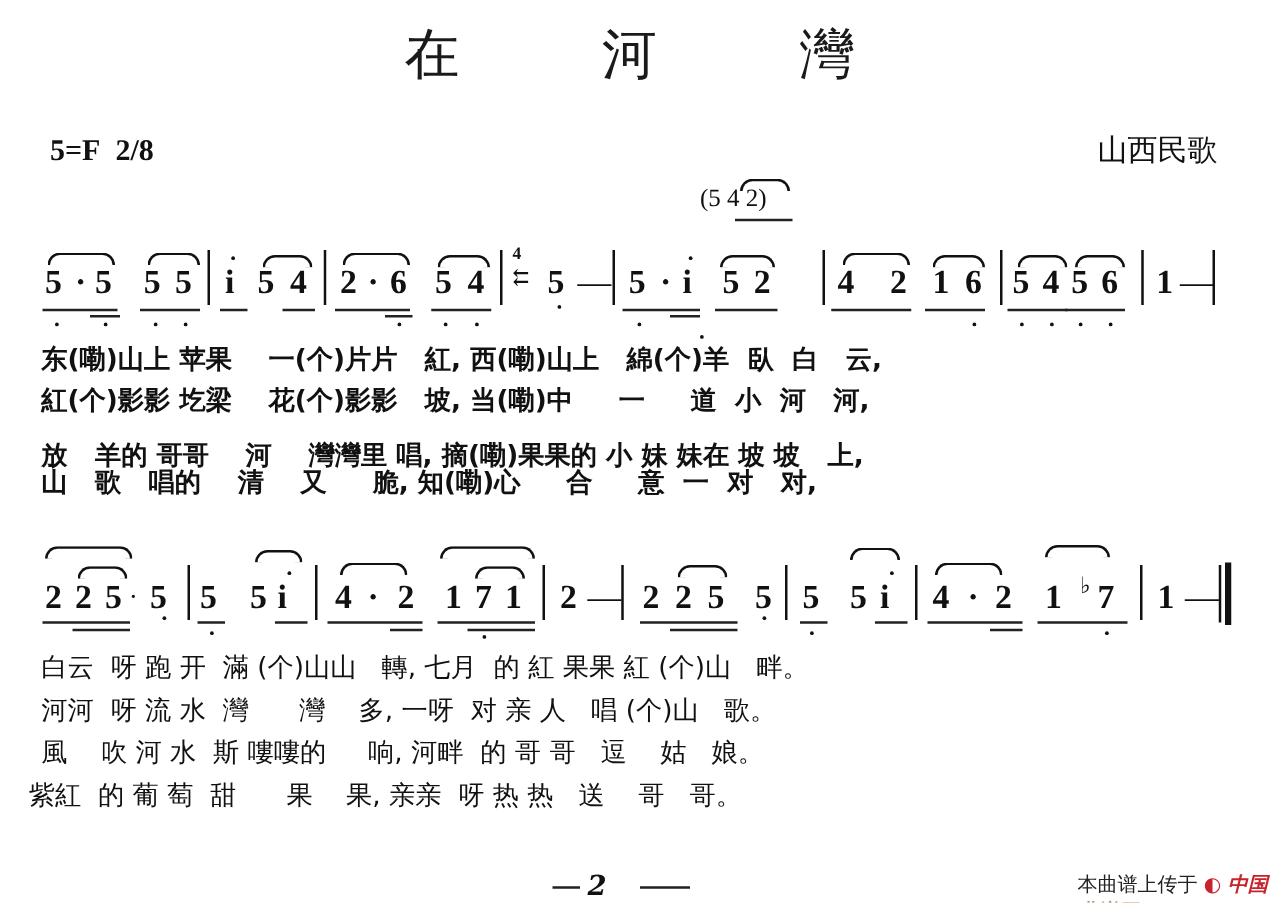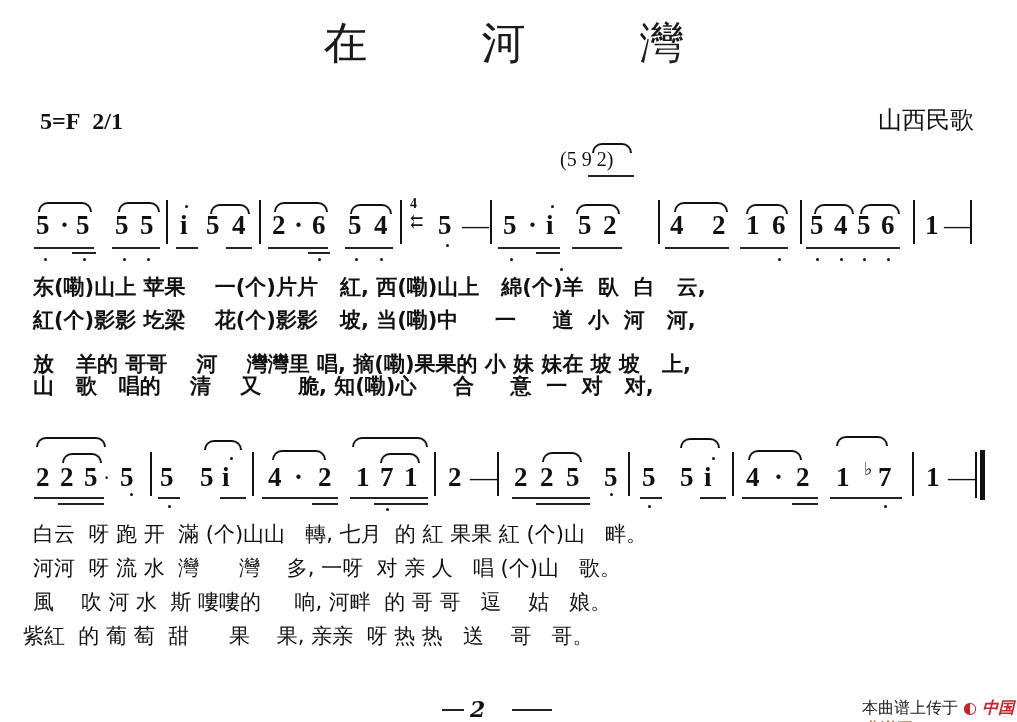--- a/index.html
+++ b/index.html
@@ -23,23 +23,23 @@
   .pageline { position:absolute; height:2px; background:#222; top:709px; }
   .wm { left: 822px; top: 698px; font-size: 16px; font-family: "DejaVu Sans", sans-serif; color:#222;margin-left:40px; }
   .wm-logo { color:#c8232c; font-weight:bold; }
   .wm-site1 { color:#c8232c; font-weight:bold; font-style: italic; }
   .wm-site2 { color:#b07a50; font-weight:bold; font-style: italic; }
 </style>
 </head>
 <body>
 
 <div class="abs title">在 河 灣</div>
-<div class="abs key"><span>5=F</span>&nbsp;&nbsp;<span>2/1</span></div>
+<div class="abs key"><span>5=F</span>&nbsp;&nbsp;<span>2/8</span></div>
 <div class="abs origin">山西民歌</div>
-<div class="abs intro">(5 9 2)</div>
+<div class="abs intro">(5 4 2)</div>
 <div class="slur" style="left:592px;top:143px;width:36px;"></div>
 <div class="ul" style="left:588px;top:175px;width:46px;"></div>
 
 <div>
   <span class="n" style="left:36px;top:212px">5</span>
   <span class="n" style="left:60px;top:212px">·</span>
   <span class="n" style="left:76px;top:212px">5</span>
   <span class="n" style="left:115px;top:212px">5</span>
   <span class="n" style="left:140px;top:212px">5</span>
   <div class="bar" style="left:166px;top:200px;height:44px"></div>

